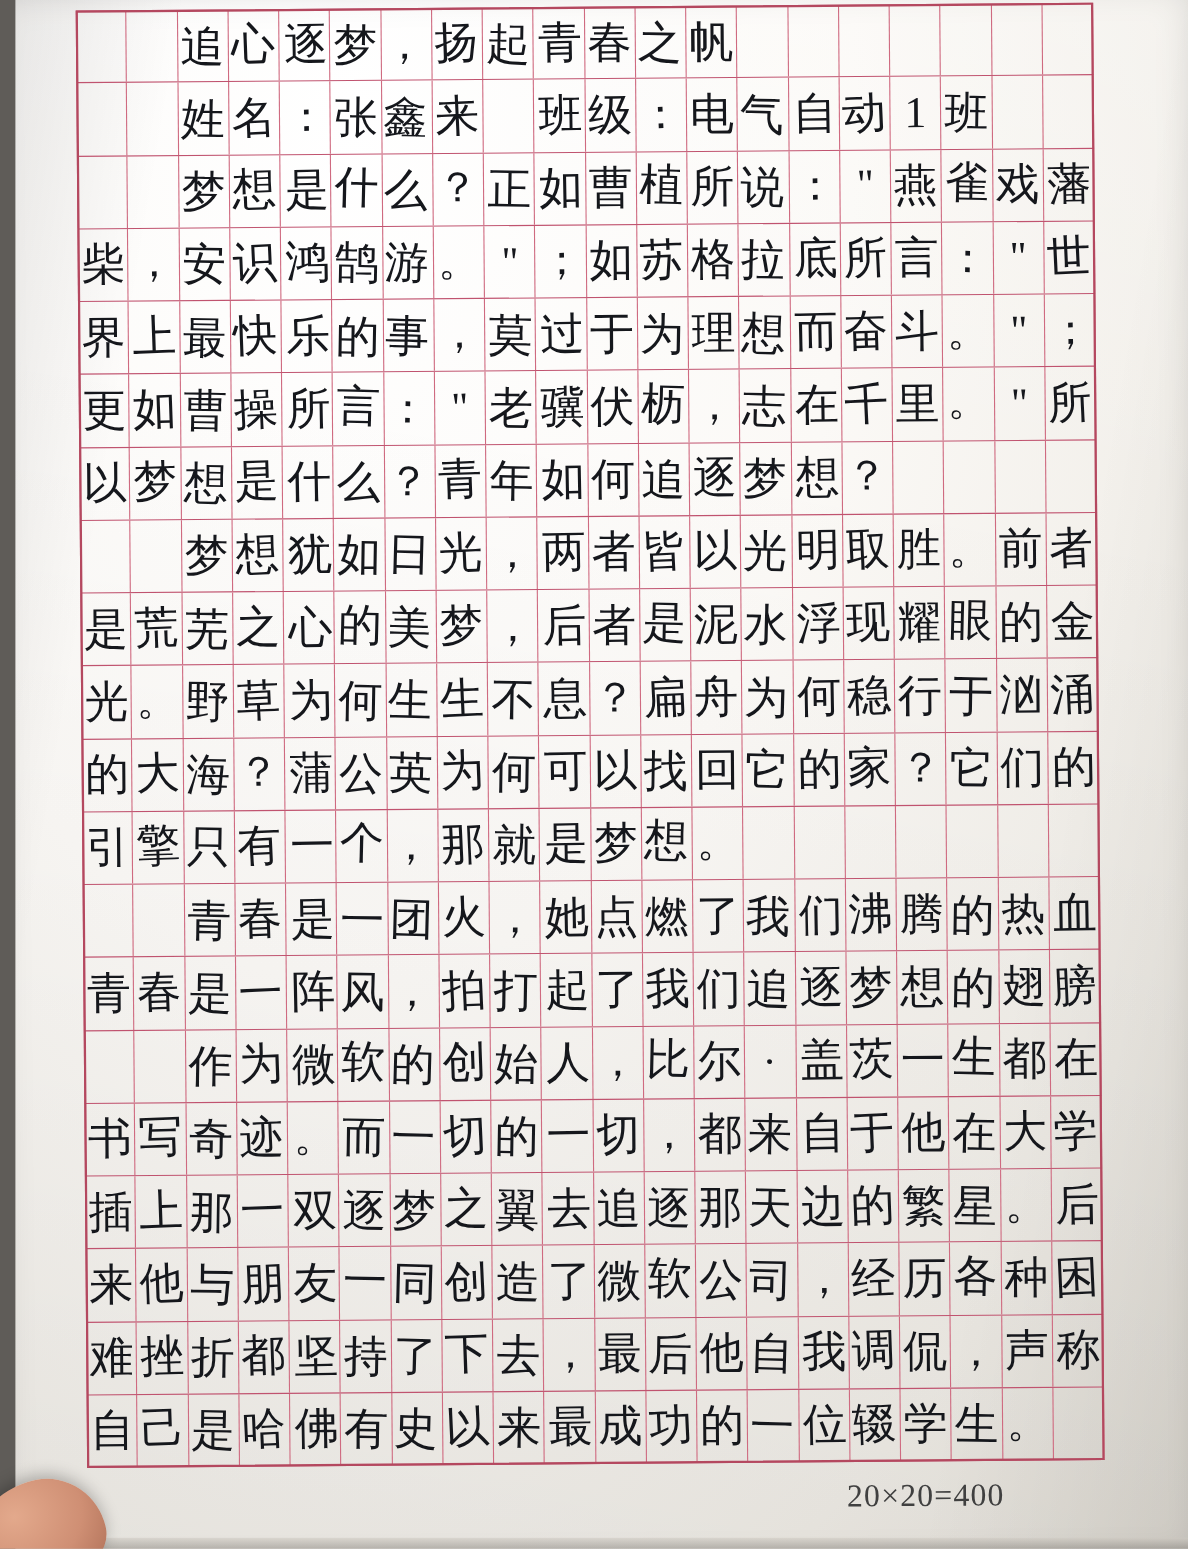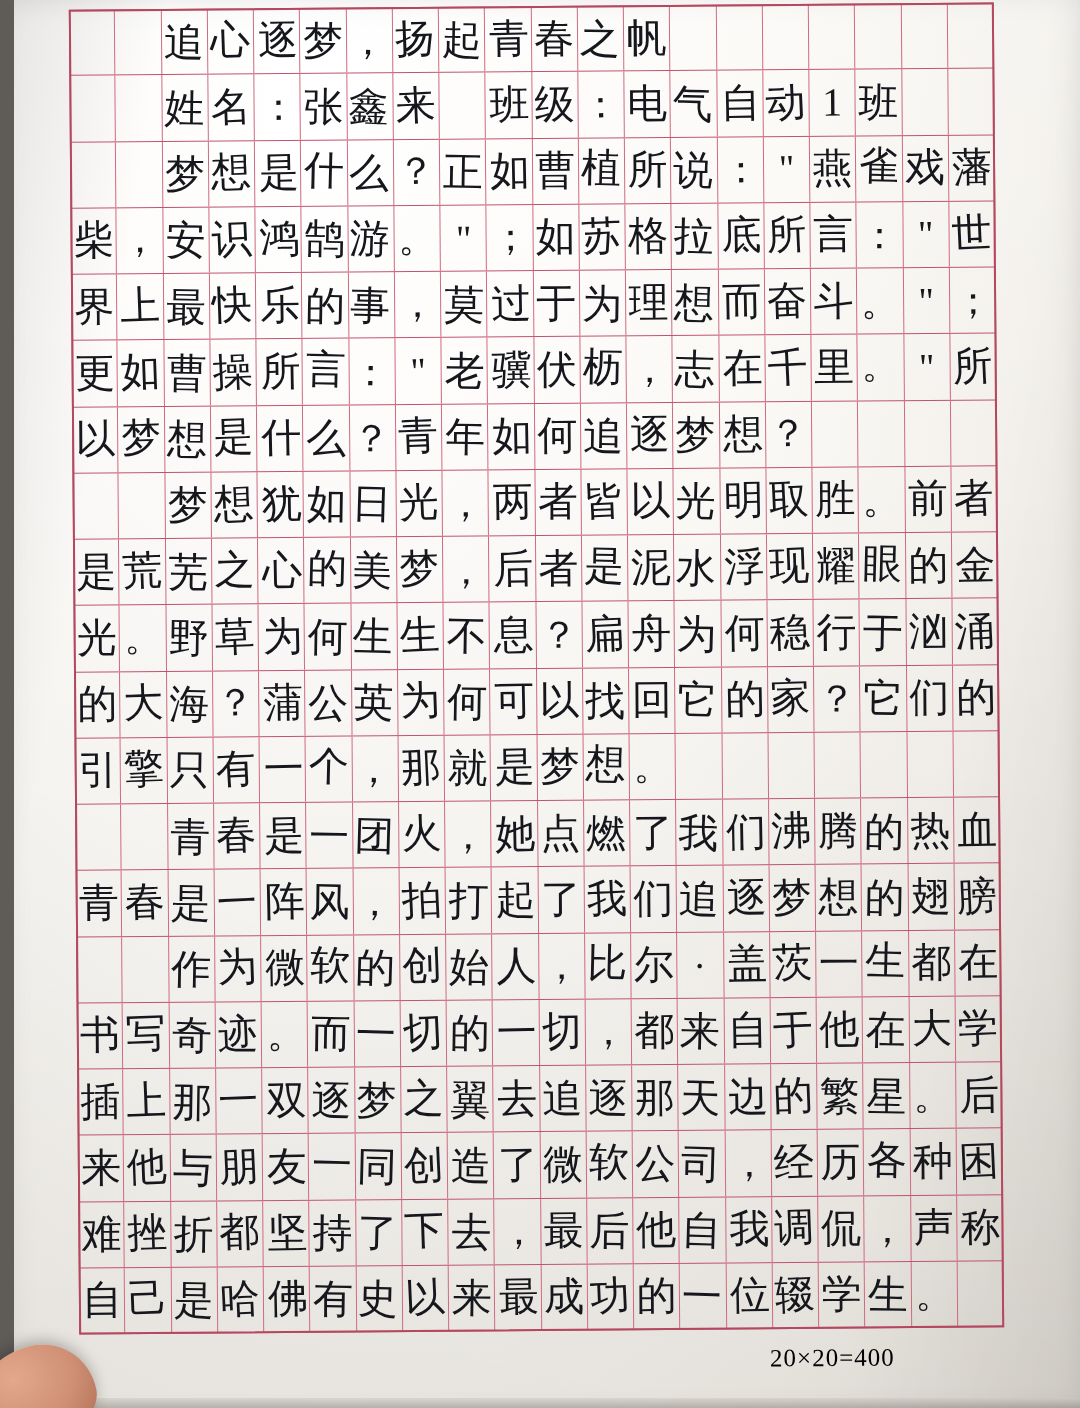--- a/index.html
+++ b/index.html
@@ -132,22 +132,22 @@
   .cell:nth-child(7n) .ch   { transform: rotate(2deg) translate(-1px, 1px); }
   .row:nth-child(2n) .cell:nth-child(4n) .ch { transform: rotate(-2.2deg); }
   .row:nth-child(3n) .cell:nth-child(6n) .ch { transform: rotate(1.8deg) translateY(-2px); }
 
   
   #count {
     position: absolute;
     left: 770px;
     top: 1344px;
     font-family: "Liberation Serif", serif;
-    font-size: 25px;
-    color: #000000;
+    font-size: 29px;
+    color: #404040;
     letter-spacing: 1px;
     transform: rotate(-0.4deg);
   }
 </style>
 </head>
 <body>
 
 <div id="page">
   <div id="paper"></div>
   <div id="left-edge"></div>

